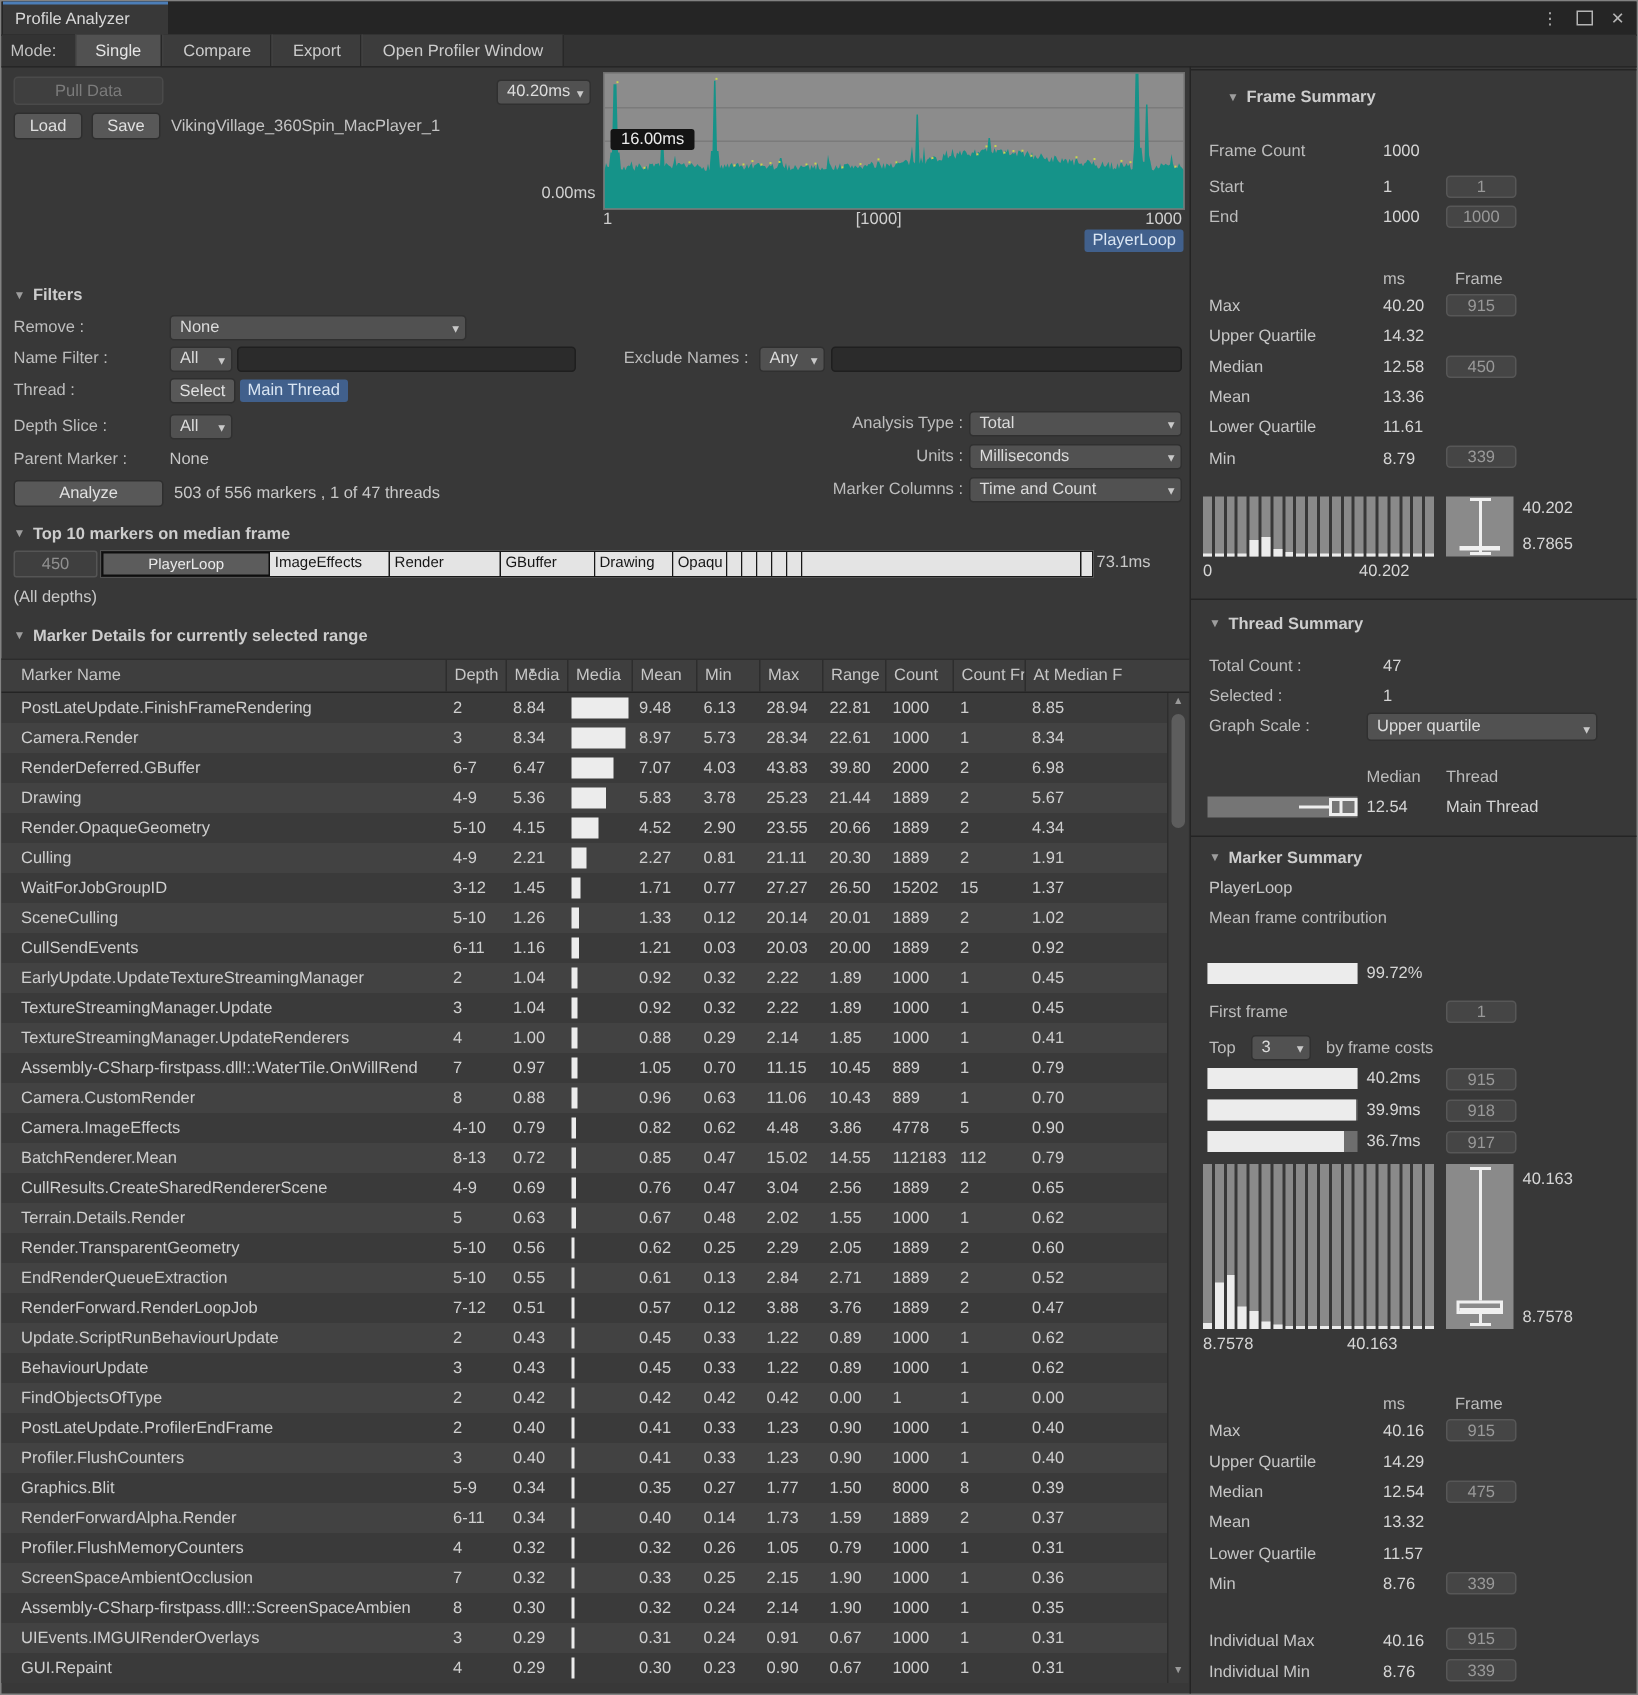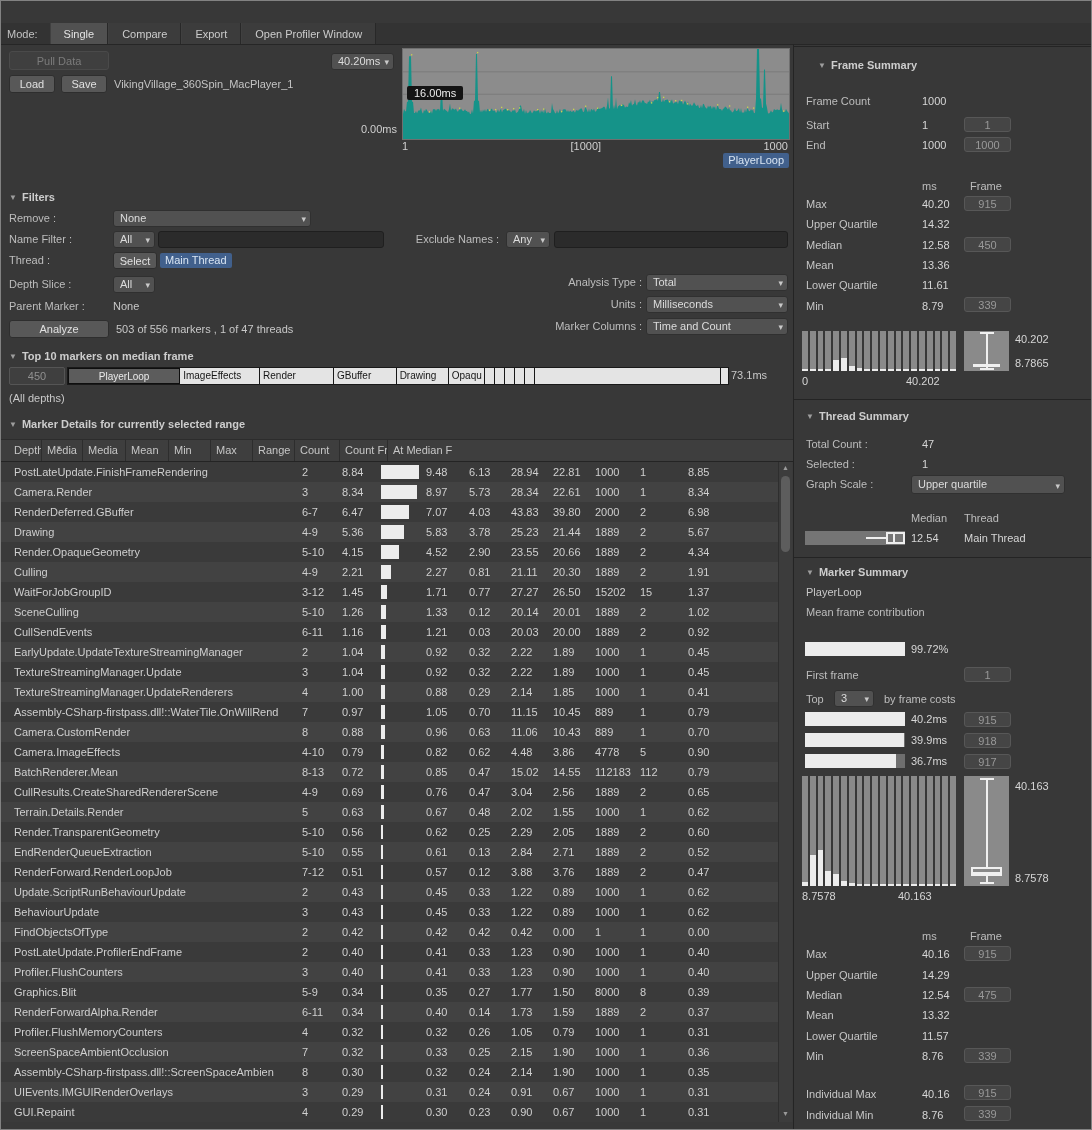--- a/index.html
+++ b/index.html
@@ -92,20 +92,30 @@
   .srow{display:flex;align-items:center;position:relative;}
   .slabel{width:116px;color:#c6c6c6;}
   .sval{width:42px;color:#d6d6d6;}
   .srow .fbtn{left:158px;top:2px;}
 </style>
 </head>
 <body>
 
 <div id="window">
 
+  <div id="titlebar">
+    <div id="tab">
+      <span>Profile Analyzer</span>
+    </div>
+    <div id="winicons">
+      <span>⋮</span>
+      <span class="maxbox"></span>
+      <span>✕</span>
+    </div>
+  </div>
 
   <div id="toolbar">
     <span class="mode-label">Mode:</span>
     <div id="modes" style="display:flex;align-items:stretch;">
         <button class="mode active">Single</button>
         <button class="mode">Compare</button>
         <button class="mode">Export</button>
         <button class="mode">Open Profiler Window</button>
       </div>
   </div>
@@ -228,20 +238,21 @@
         <div class="seg" style="width: 28.3%;"></div>
       </div>
     <span class="val" style="left:730px;top:325px;color:#c8c8c8;">73.1ms</span>
     <span class="lbl" style="left:8px;top:348px;color:#c8c8c8;">(All depths)</span>
 
     <div class="shead" style="left:8px;top:374px;">
       <span class="tri">▼</span><span>Marker Details for currently selected range</span>
     </div>
     <div id="mtable">
       <div id="thead">
+          <div class="th" style="width: 296px;"><span>Marker Name</span></div>
           <div class="th" style="width: 40px;"><span>Depth</span></div>
           <div class="th" style="width: 41px;"><span class="sort">▼</span><span>Media</span></div>
           <div class="th" style="width: 43px;"><span>Media</span></div>
           <div class="th" style="width: 43px;"><span>Mean</span></div>
           <div class="th" style="width: 42px;"><span>Min</span></div>
           <div class="th" style="width: 42px;"><span>Max</span></div>
           <div class="th" style="width: 42px;"><span>Range</span></div>
           <div class="th" style="width: 45px;"><span>Count</span></div>
           <div class="th" style="width: 48px;"><span>Count Fra</span></div>
           <div class="th" style="width: 87px;"><span>At Median F</span></div>

